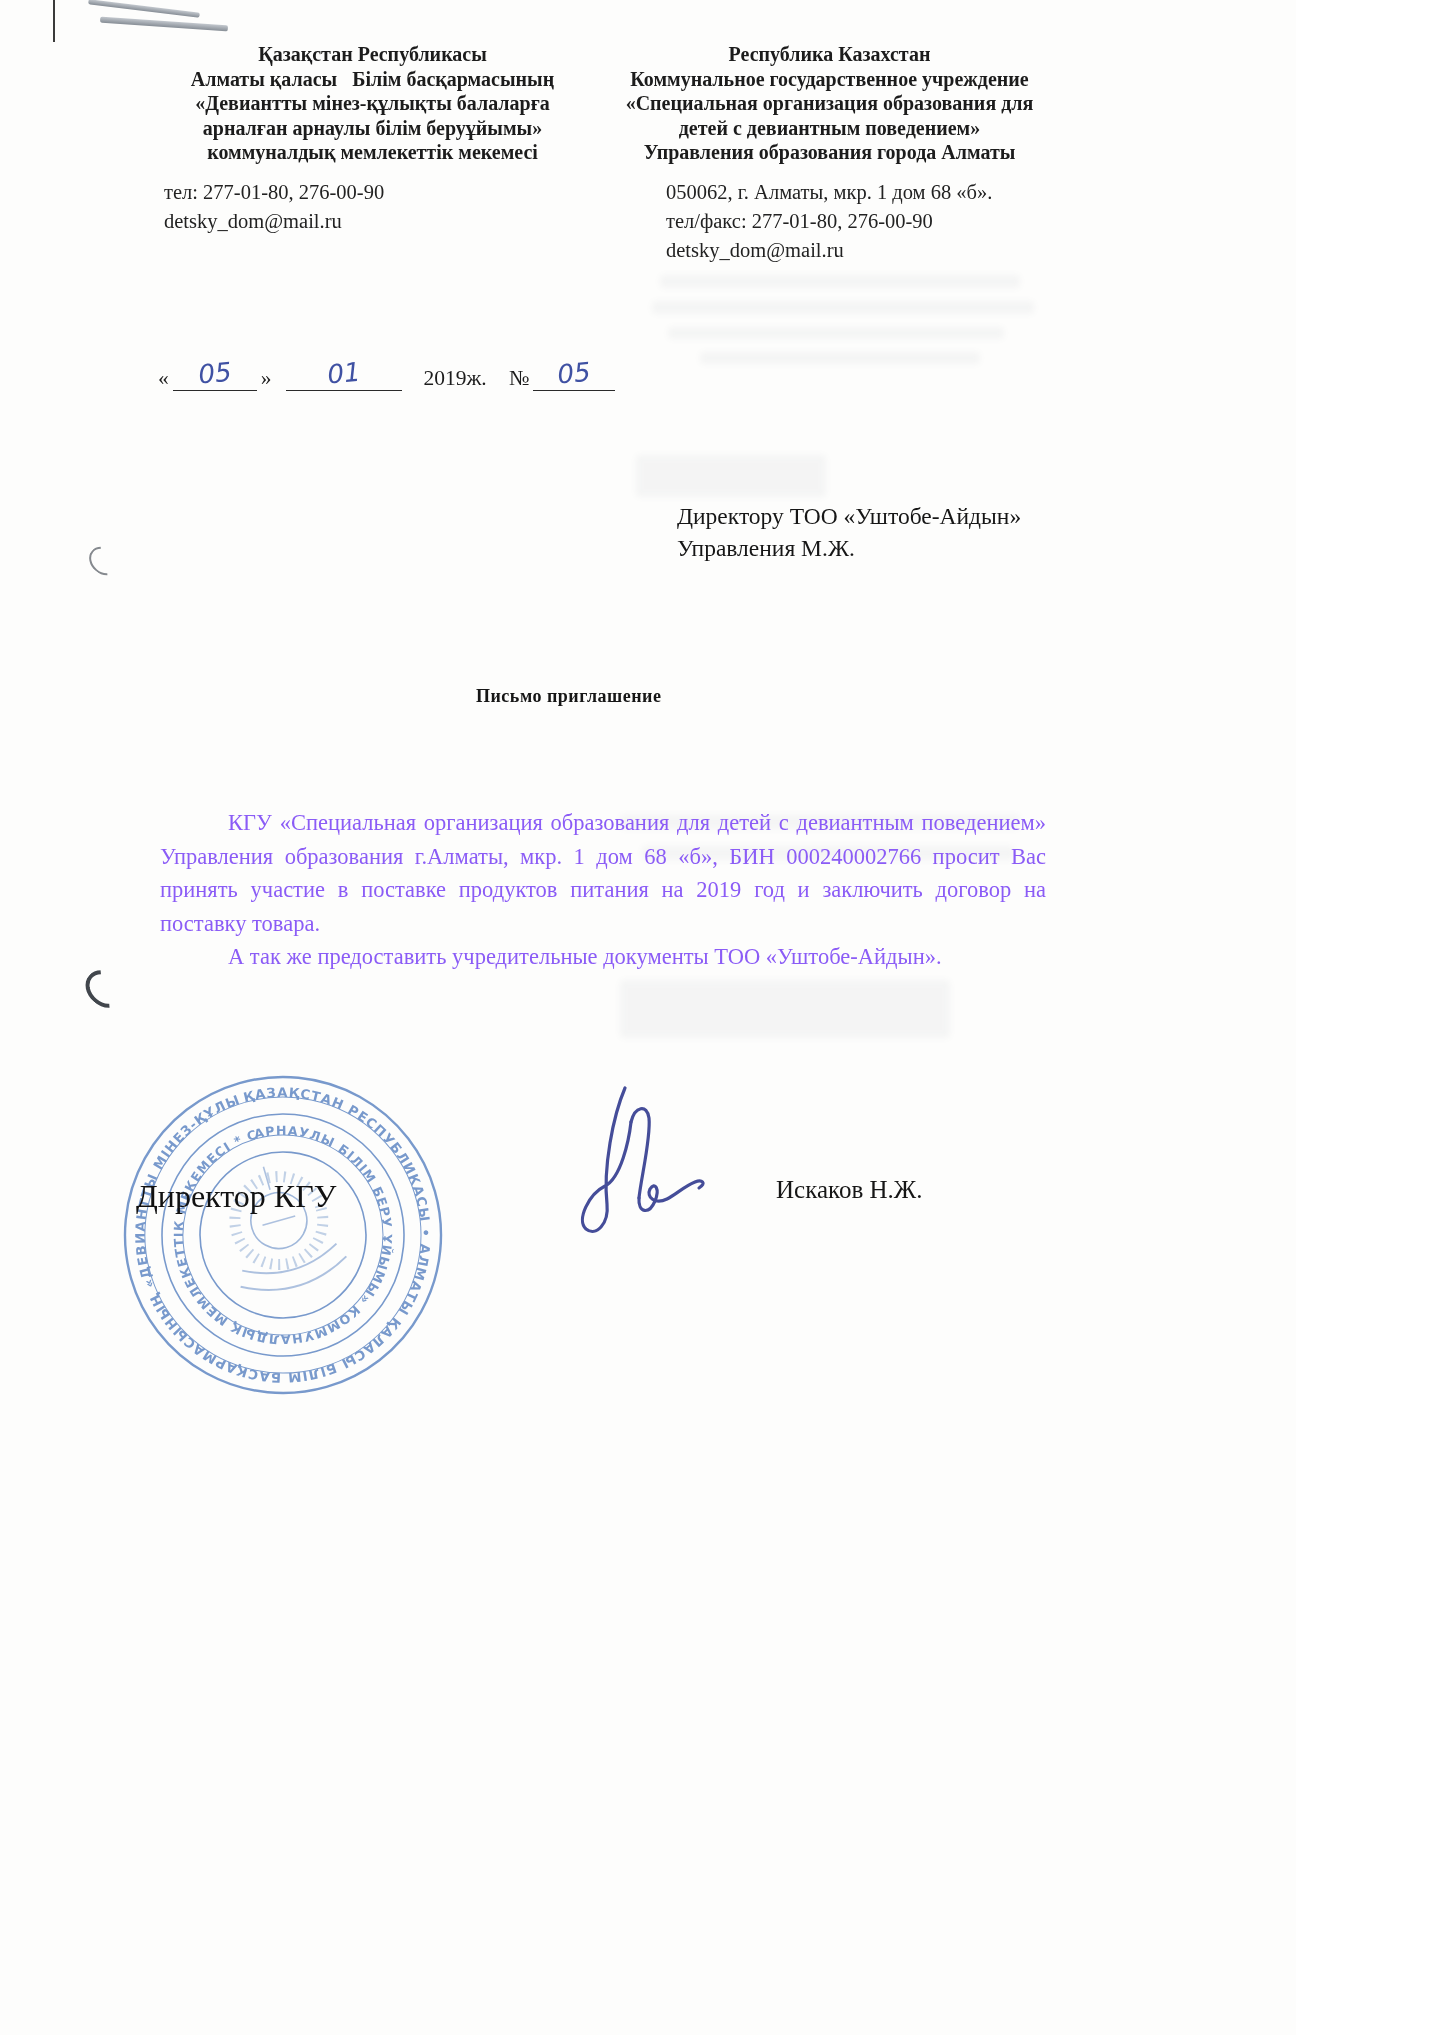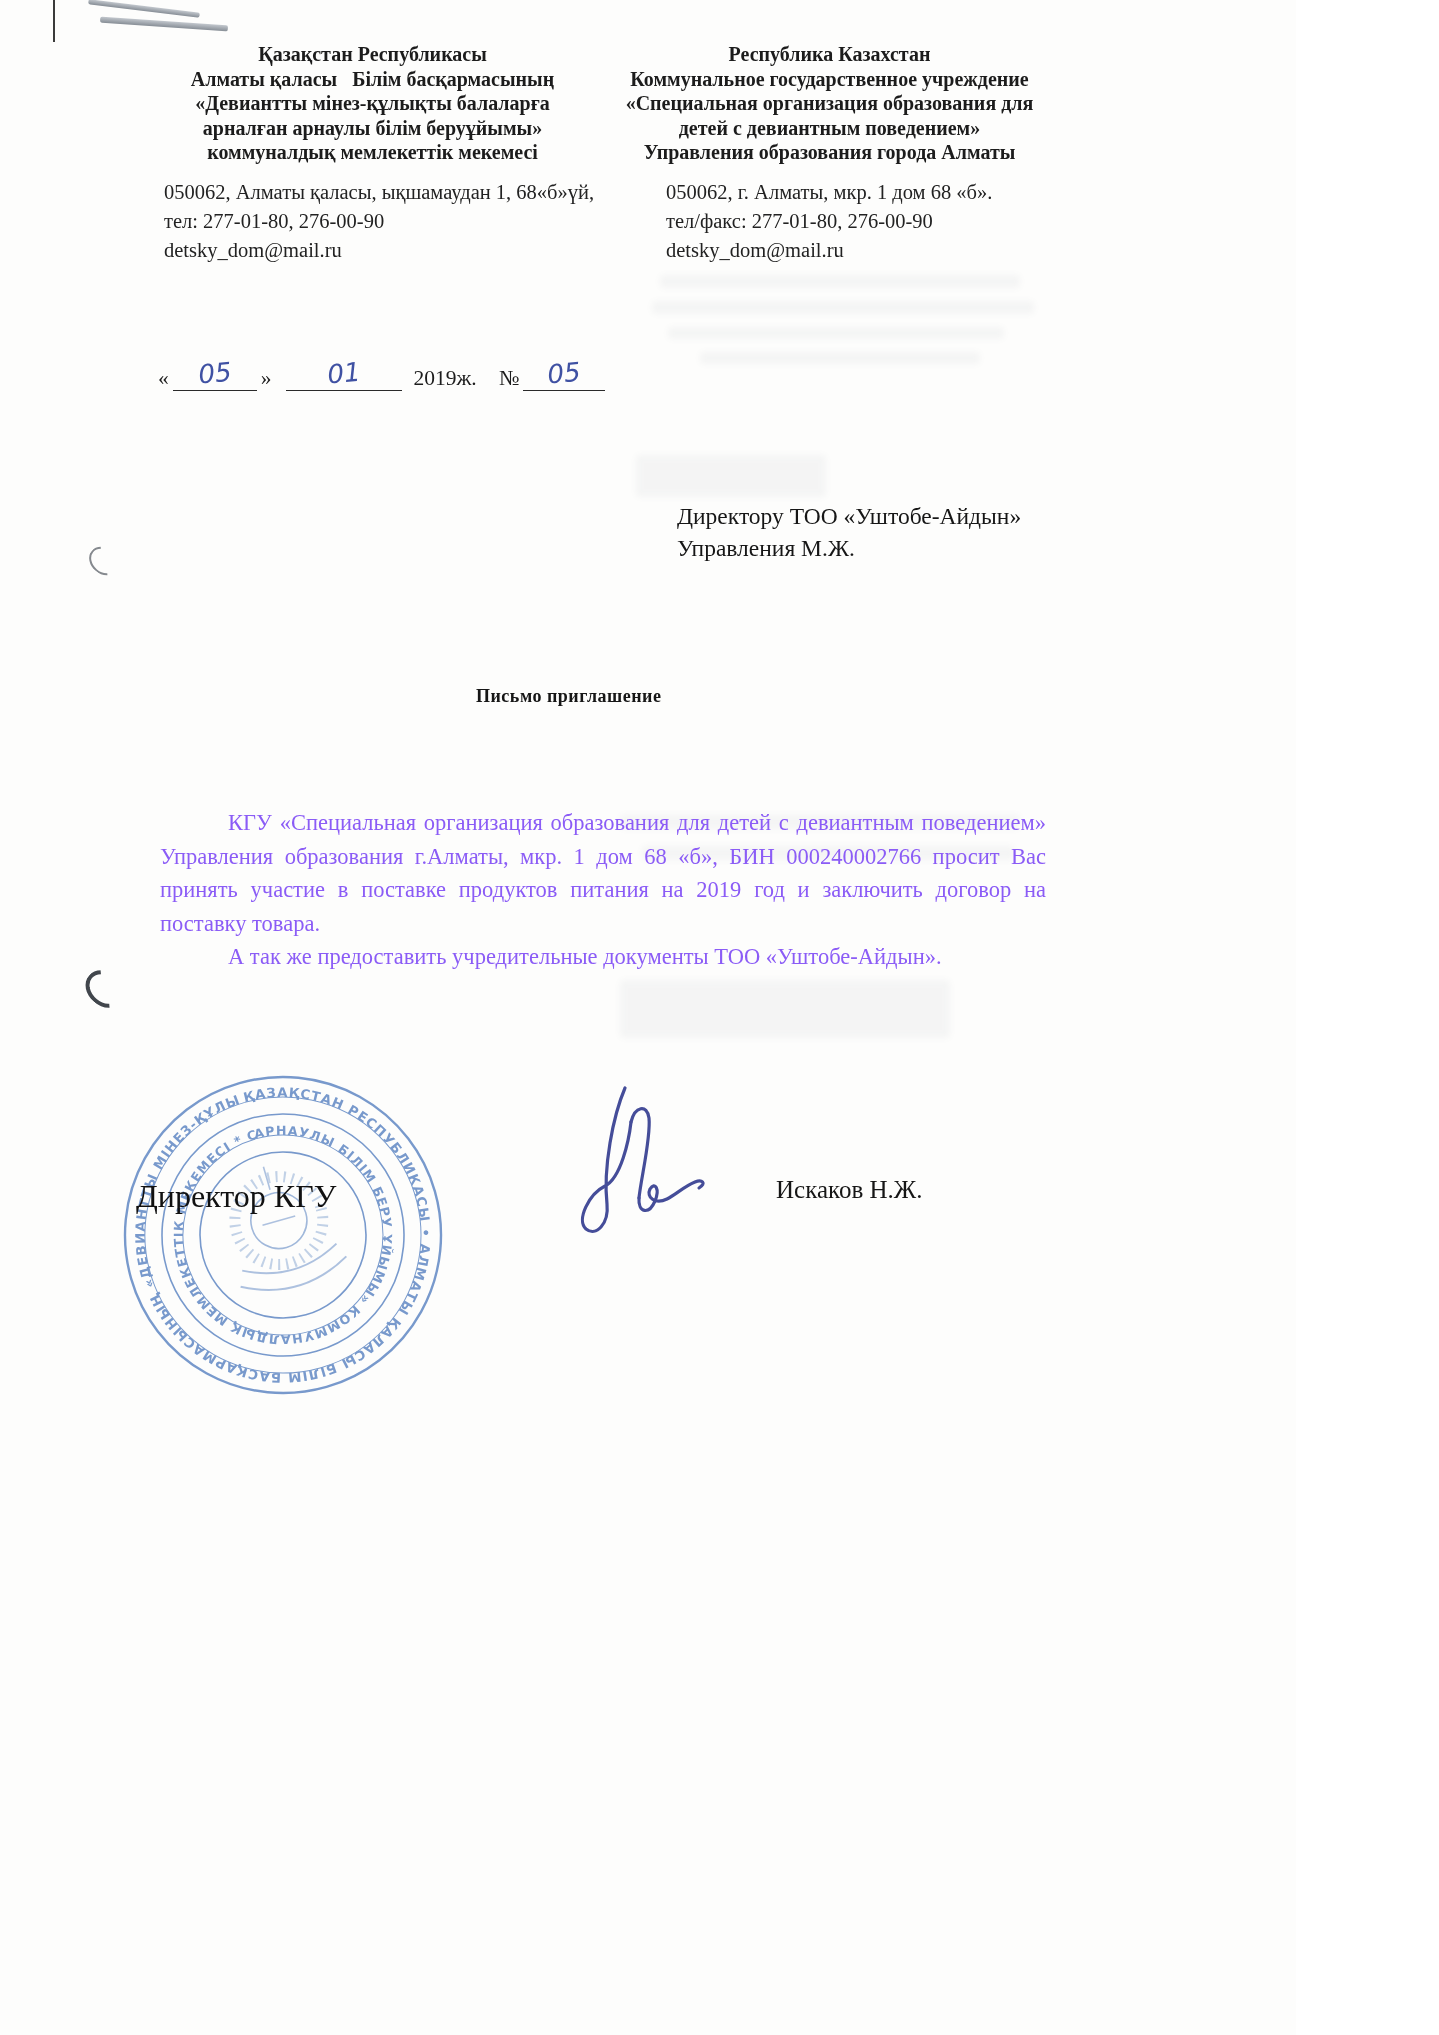--- a/index.html
+++ b/index.html
@@ -28,21 +28,21 @@
     position:relative; height:24px;
   }
   .blank-day   { width:84px;  margin:0 4px; }
   .blank-month { width:116px; margin:0 6px 0 14px; }
   .blank-no    { width:82px;  margin-left:4px; }
   .hand {
     position:absolute; left:0; right:0; bottom:2px; text-align:center;
     font-family:"DejaVu Sans",sans-serif; font-style:italic;
     color:#3f51a3; font-size:26px; transform:rotate(-5deg);
   }
-  .date-year { margin-left:6px; }
+  .date-year { margin-left:16px; }
   .date-no-label { margin-left:22px; }
   
   .addressee {
     position:absolute; left:677px; top:500px;
     font-size:23.5px; font-weight:normal; line-height:32px; color:#161616;
   }
   
   .letter-title {
     position:absolute; left:476px; top:686px;
     font-size:18px; font-weight:bold; letter-spacing:.5px; color:#161616;
@@ -107,21 +107,20 @@
 
   <div class="org-header org-ru">
     <div class="hline">Республика Казахстан</div>
     <div class="hline">Коммунальное государственное учреждение</div>
     <div class="hline">«Специальная организация образования для</div>
     <div class="hline">детей с девиантным поведением»</div>
     <div class="hline">Управления образования города Алматы</div>
   </div>
 
   <div class="contact contact-kk">
-    <div>050062, Алматы қаласы, ықшамаудан  1, 68«б»үй,</div>
     <div>тел: 277-01-80, 276-00-90</div>
     <div>detsky_dom@mail.ru</div>
   </div>
   <div class="contact contact-ru">
     <div>050062, г. Алматы, мкр. 1 дом 68 «б».</div>
     <div>тел/факс: 277-01-80, 276-00-90</div>
     <div>detsky_dom@mail.ru</div>
   </div>
 
   <div class="date-line">

